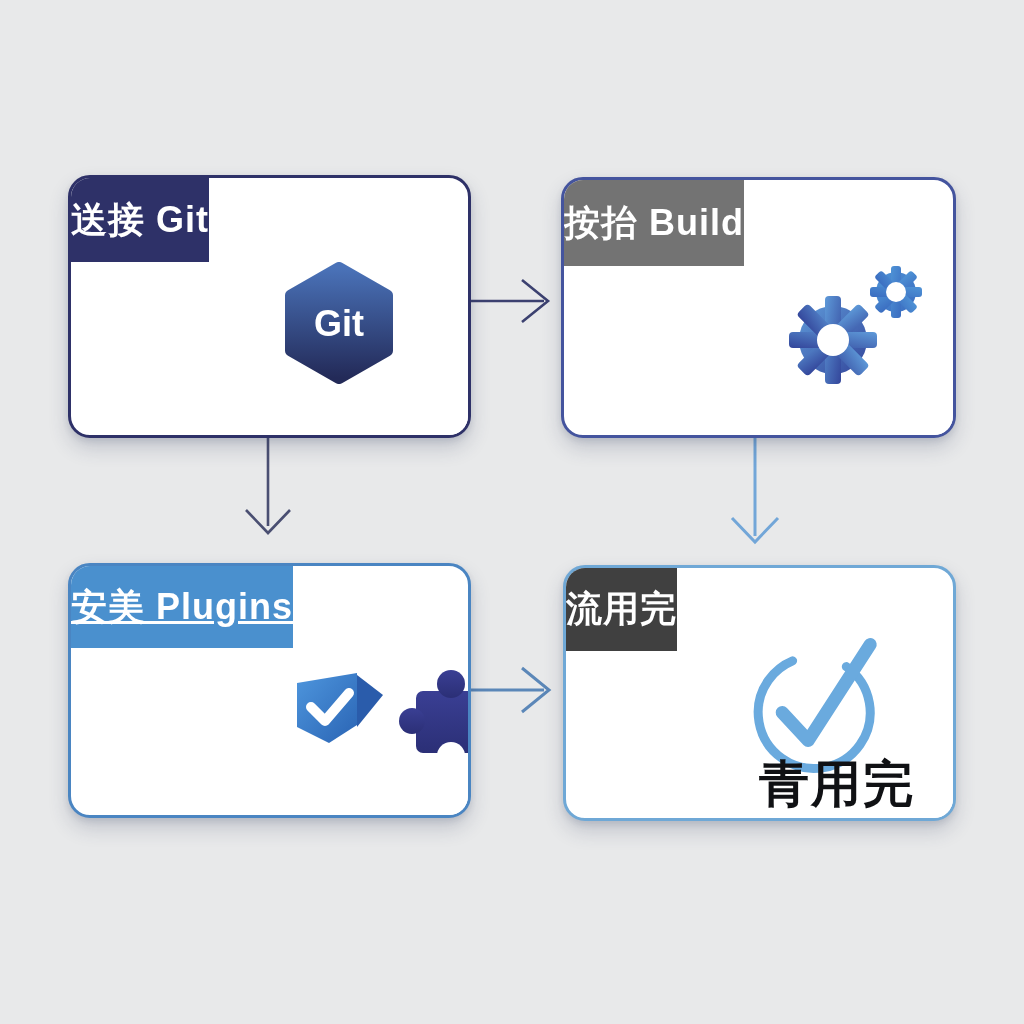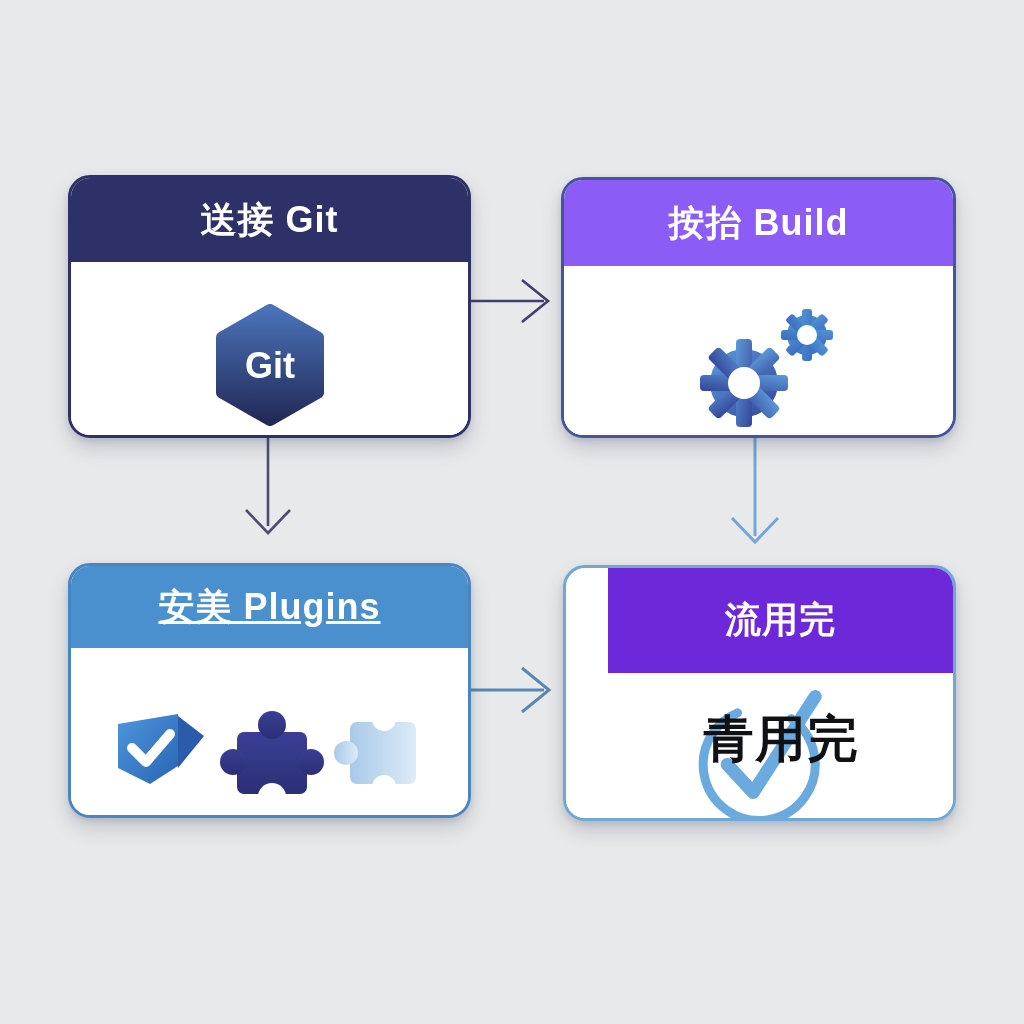--- a/index.html
+++ b/index.html
@@ -10,21 +10,21 @@
     position:relative;overflow:hidden;
   }
   .stage{position:absolute;inset:0;width:1024px;height:1024px;}
 
   .card{
     position:absolute;
     background:#ffffff;
     border-radius:22px;
     box-shadow:0 10px 20px rgba(45,55,90,.20), 0 3px 6px rgba(45,55,90,.12);
     overflow:hidden;
-    display:flex;flex-direction:column;
+    display:flex;flex-direction:row;
   }
   .card-header{
     flex:0 0 auto;
     display:flex;align-items:center;justify-content:center;
     color:#ffffff;
     font-weight:bold;
     font-size:36px;
     letter-spacing:1px;
   }
   .card-body{
@@ -34,33 +34,33 @@
     position:relative;
     margin-top:33px;
   }
 
   
   .card-1{left:68px;top:175px;width:397px;height:257px;border:3px solid #2e3168;}
   .card-1 .card-header{background:#2e3168;height:84px;}
 
   
   .card-2{left:561px;top:177px;width:389px;height:255px;border:3px solid #44549e;}
-  .card-2 .card-header{background:#8b5cf6;height:86px;}
+  .card-2 .card-header{background:#737373;height:86px;}
 
   
   .card-3{left:68px;top:563px;width:397px;height:249px;border:3px solid #4a85c2;}
   .card-3 .card-header{background:#4a90ce;height:82px;text-decoration:underline;}
 
   
   .card-4{left:563px;top:565px;width:387px;height:250px;border:3px solid #6fa8d6;}
-  .card-4 .card-header{background:#6d28d9;height:105px;margin-left:42px;}
+  .card-4 .card-header{background:#404040;height:83px;}
 
   .plugin-row{display:flex;align-items:center;gap:10px;margin-top:8px;}
 
-  .done-wrap{position:relative;display:flex;align-items:flex-start;justify-content:center;width:100%;height:100%;padding-left:44px;}
+  .done-wrap{position:relative;display:flex;align-items:flex-end;justify-content:center;width:100%;height:100%;padding-left:44px;}
   .done-check-svg{position:absolute;left:50%;top:50%;transform:translate(-46%,-55%);}
   .done-text{
     position:relative;z-index:2;
     font-size:50px;font-weight:bold;color:#101114;letter-spacing:2px;
   }
 
   .arrow-layer{position:absolute;inset:0;pointer-events:none;}
 </style>
 </head>
 <body>

